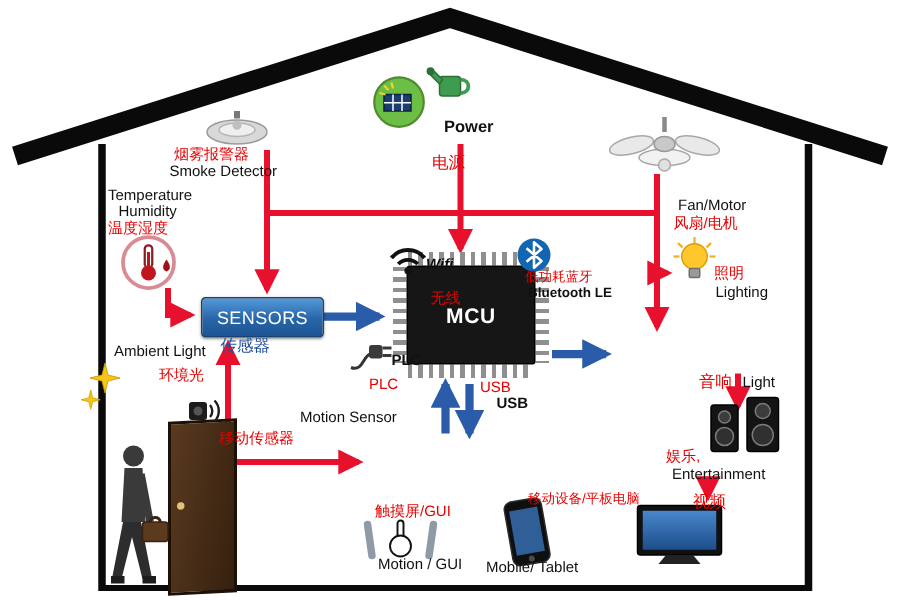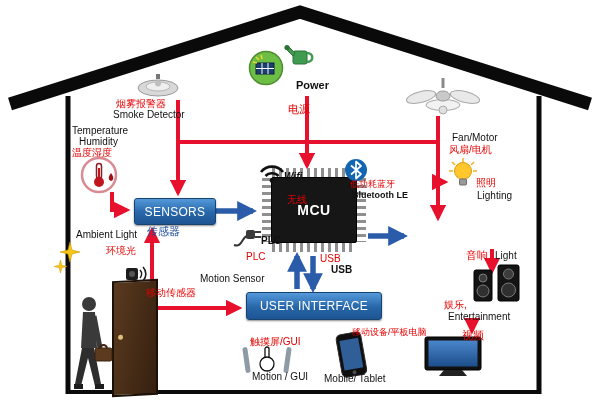--- a/index.html
+++ b/index.html
@@ -87,21 +87,20 @@
     <div class="pins-top"></div>
     <div class="pins-bot"></div>
     <div class="pins-left"></div>
     <div class="pins-right"></div>
     <div class="chip-body">
         <span>MCU</span>
       </div>
   </div>
 
   <div class="bbox" style="left:134px;top:198px;width:80px;height:25px;">SENSORS</div>
-  <div class="bbox" style="left:246px;top:292px;width:134px;height:26px;">USER INTERFACE</div>
 
   <svg class="icon" style="left:136px;top:74px;" width="44" height="24">
     <rect x="20" y="0" width="4" height="5" fill="#777"></rect>
     <ellipse cx="22" cy="14" rx="20" ry="8" fill="#d8d8d8" stroke="#9a9a9a"></ellipse>
     <ellipse cx="22" cy="12.5" rx="12" ry="4.5" fill="#efefef" stroke="#b5b5b5"></ellipse>
     <circle cx="22" cy="9.5" r="3" fill="#bfbfbf"></circle>
   </svg>
 
   <svg class="icon" style="left:80px;top:156px;" width="38" height="38">
     <circle cx="19" cy="19" r="17" fill="#fff" stroke="#d98b93" stroke-width="2.5"></circle>

